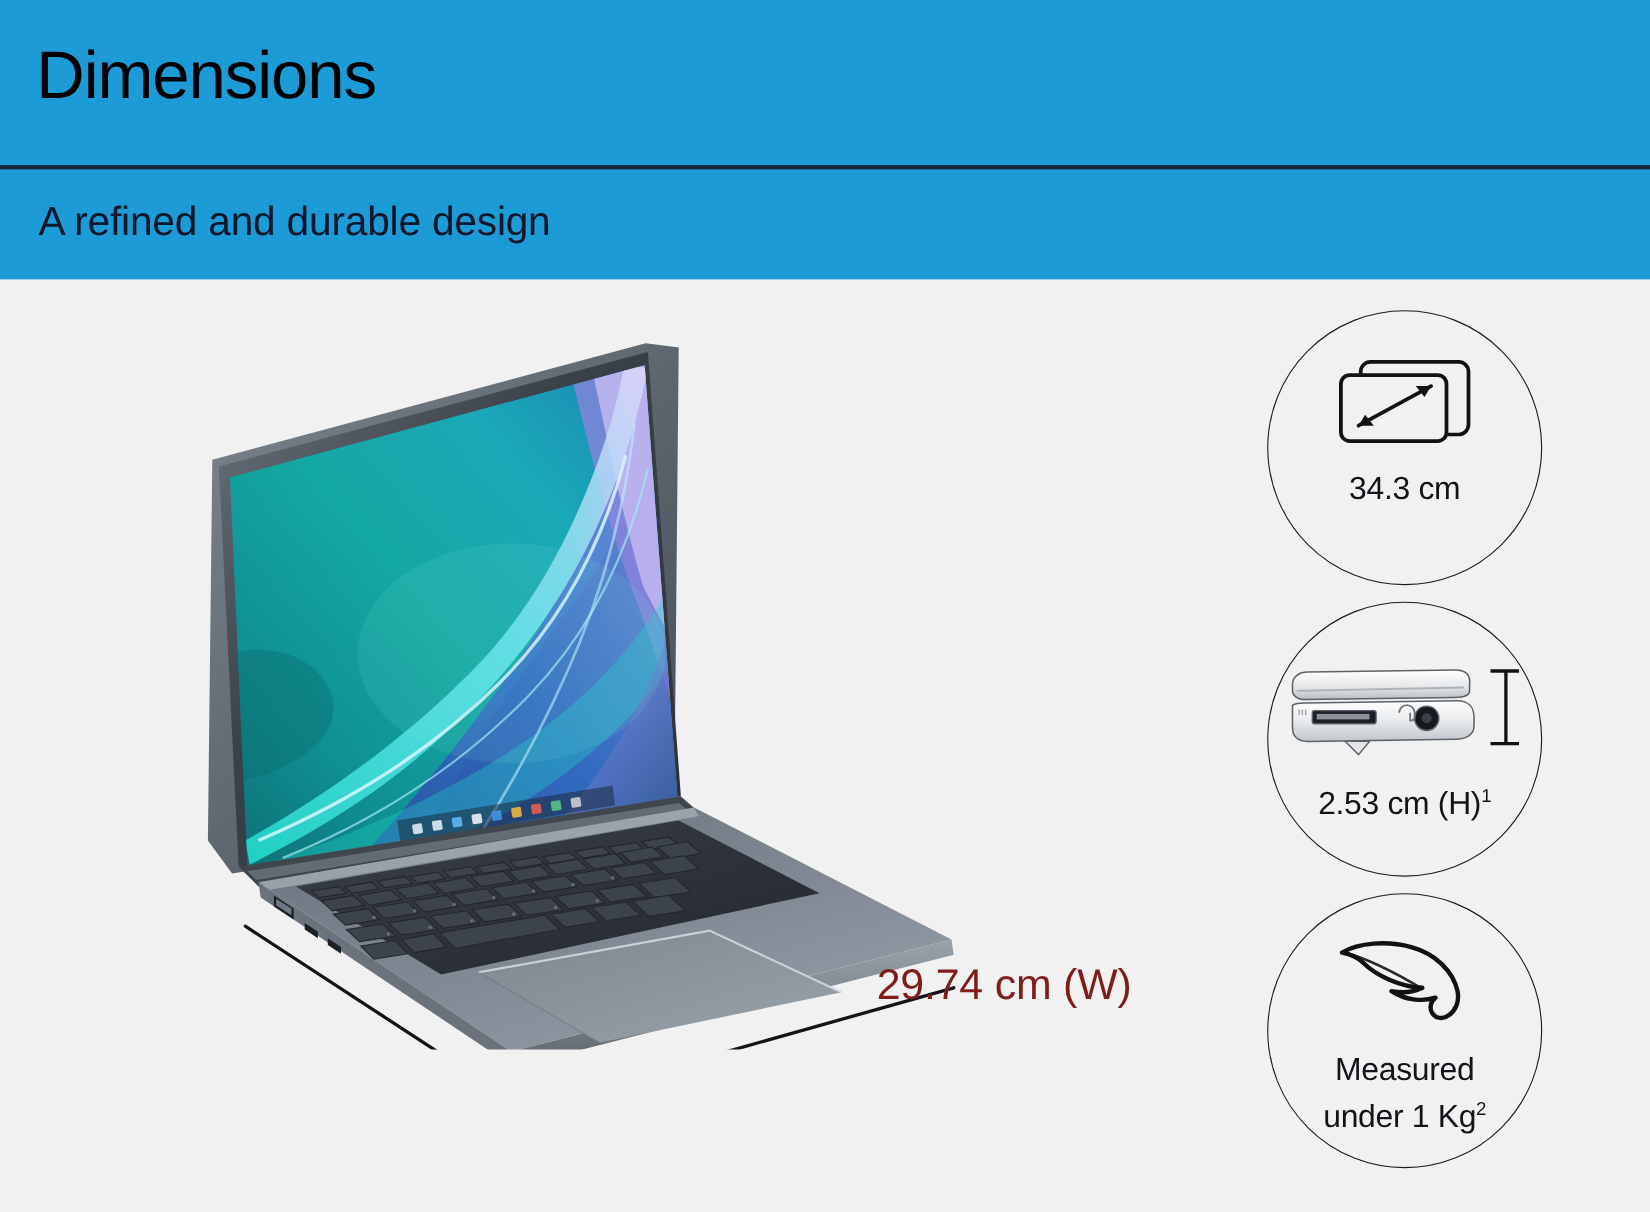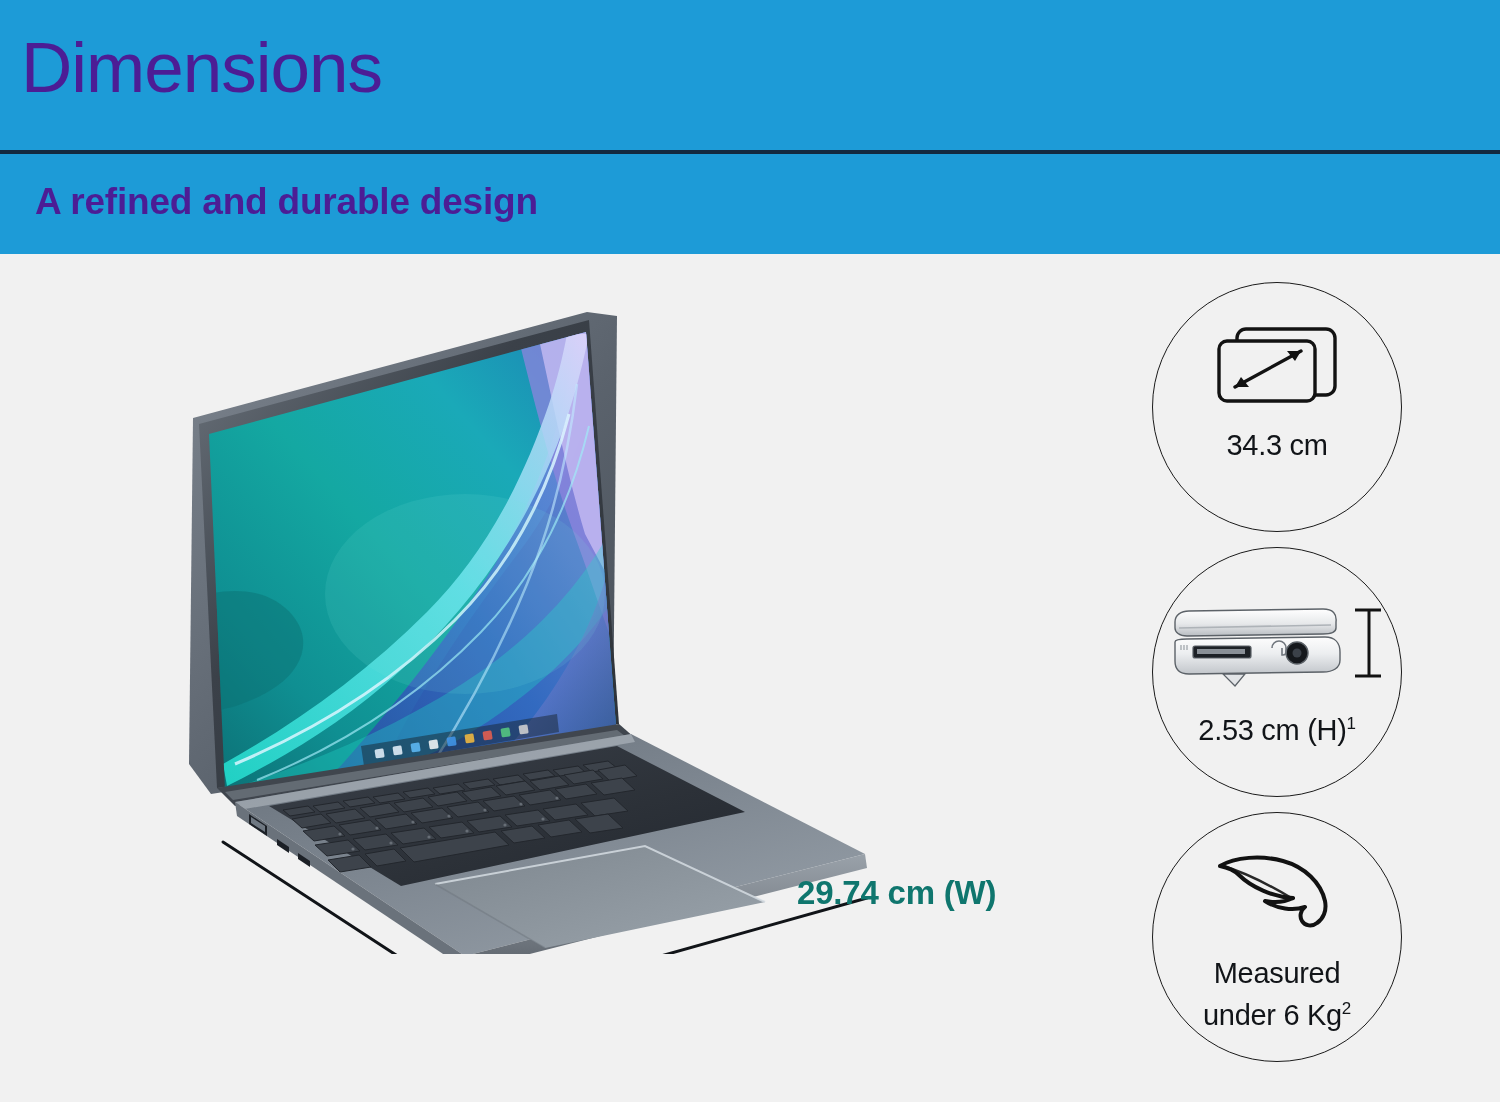--- a/index.html
+++ b/index.html
@@ -10,45 +10,45 @@
     overflow:hidden; position:relative;
   }
   #page{ position:absolute; inset:0; background:#f1f1f1; }
 
   
   .header{
     position:absolute; left:0; top:0; width:1500px; height:254px;
     background:#1d9bd7;
   }
   .header-title{
-    position:absolute; left:21px; top:10px;
-    font-size:71px; line-height:116px; font-weight:400;
-    color:#4c1d95; letter-spacing:-1px; white-space:nowrap;
+    position:absolute; left:33px; top:10px;
+    font-size:61px; line-height:116px; font-weight:400;
+    color:#000000; letter-spacing:-1px; white-space:nowrap;
   }
   .header-rule{
     position:absolute; left:0; top:150px; width:1500px; height:4px;
     background:#132a40;
   }
   .header-sub{
     position:absolute; left:35px; top:178px;
-    font-size:37px; line-height:48px; font-weight:700;
-    color:#4c1d95; letter-spacing:-0.2px; white-space:nowrap;
+    font-size:37px; line-height:48px; font-weight:400;
+    color:#0f172a; letter-spacing:-0.2px; white-space:nowrap;
   }
 
   
   .stage{ position:absolute; left:0; top:254px; width:1500px; height:848px; }
 
   
   .laptop{ position:absolute; left:165px; top:40px; width:720px; height:660px; }
   .laptop svg{ display:block; }
 
   
   .dim-label{
-    position:absolute; font-size:33px; color:#0f766e;
-    letter-spacing:-0.2px; white-space:nowrap; font-weight:700;
+    position:absolute; font-size:39px; color:#7f1d1d;
+    letter-spacing:-0.2px; white-space:nowrap; font-weight:400;
   }
   .dim-depth{ left:203px; top:655px; }
   .dim-width{ left:797px; top:620px; }
 
   
   .footnote{
     position:absolute; left:34px; top:785px;
     font-size:16.5px; color:#8d8d8f; letter-spacing:-0.1px; white-space:nowrap;
   }
 
@@ -393,18 +393,18 @@
             <path d="M7 13 C22 4, 48 2, 70 8 C92 14, 108 30, 112 48
                      C114 58, 110 66, 104 70 C99 74, 92 73, 89 68
                      C86 63, 88 57, 92 54
                      C80 58, 64 56, 52 48
                      C62 50, 72 49, 80 45
                      C60 44, 38 34, 26 22
                      C20 16, 12 14, 7 13 Z" fill="none" stroke="#121212" stroke-width="4" stroke-linejoin="round" stroke-linecap="round"></path>
             <path d="M10 13 C34 20, 60 34, 80 46" fill="none" stroke="#121212" stroke-width="2.4" stroke-linecap="round" opacity="0.9"></path>
           </svg>
         </div>
-        <div class="circle-label c3-label"><span>Measured</span><br><span>under 6 Kg</span><span class="sup">2</span></div>
+        <div class="circle-label c3-label"><span>Measured</span><br><span>under 1 Kg</span><span class="sup">2</span></div>
       </div>
 
     </div>
   </div>
 </div>
 
 </body></html>

